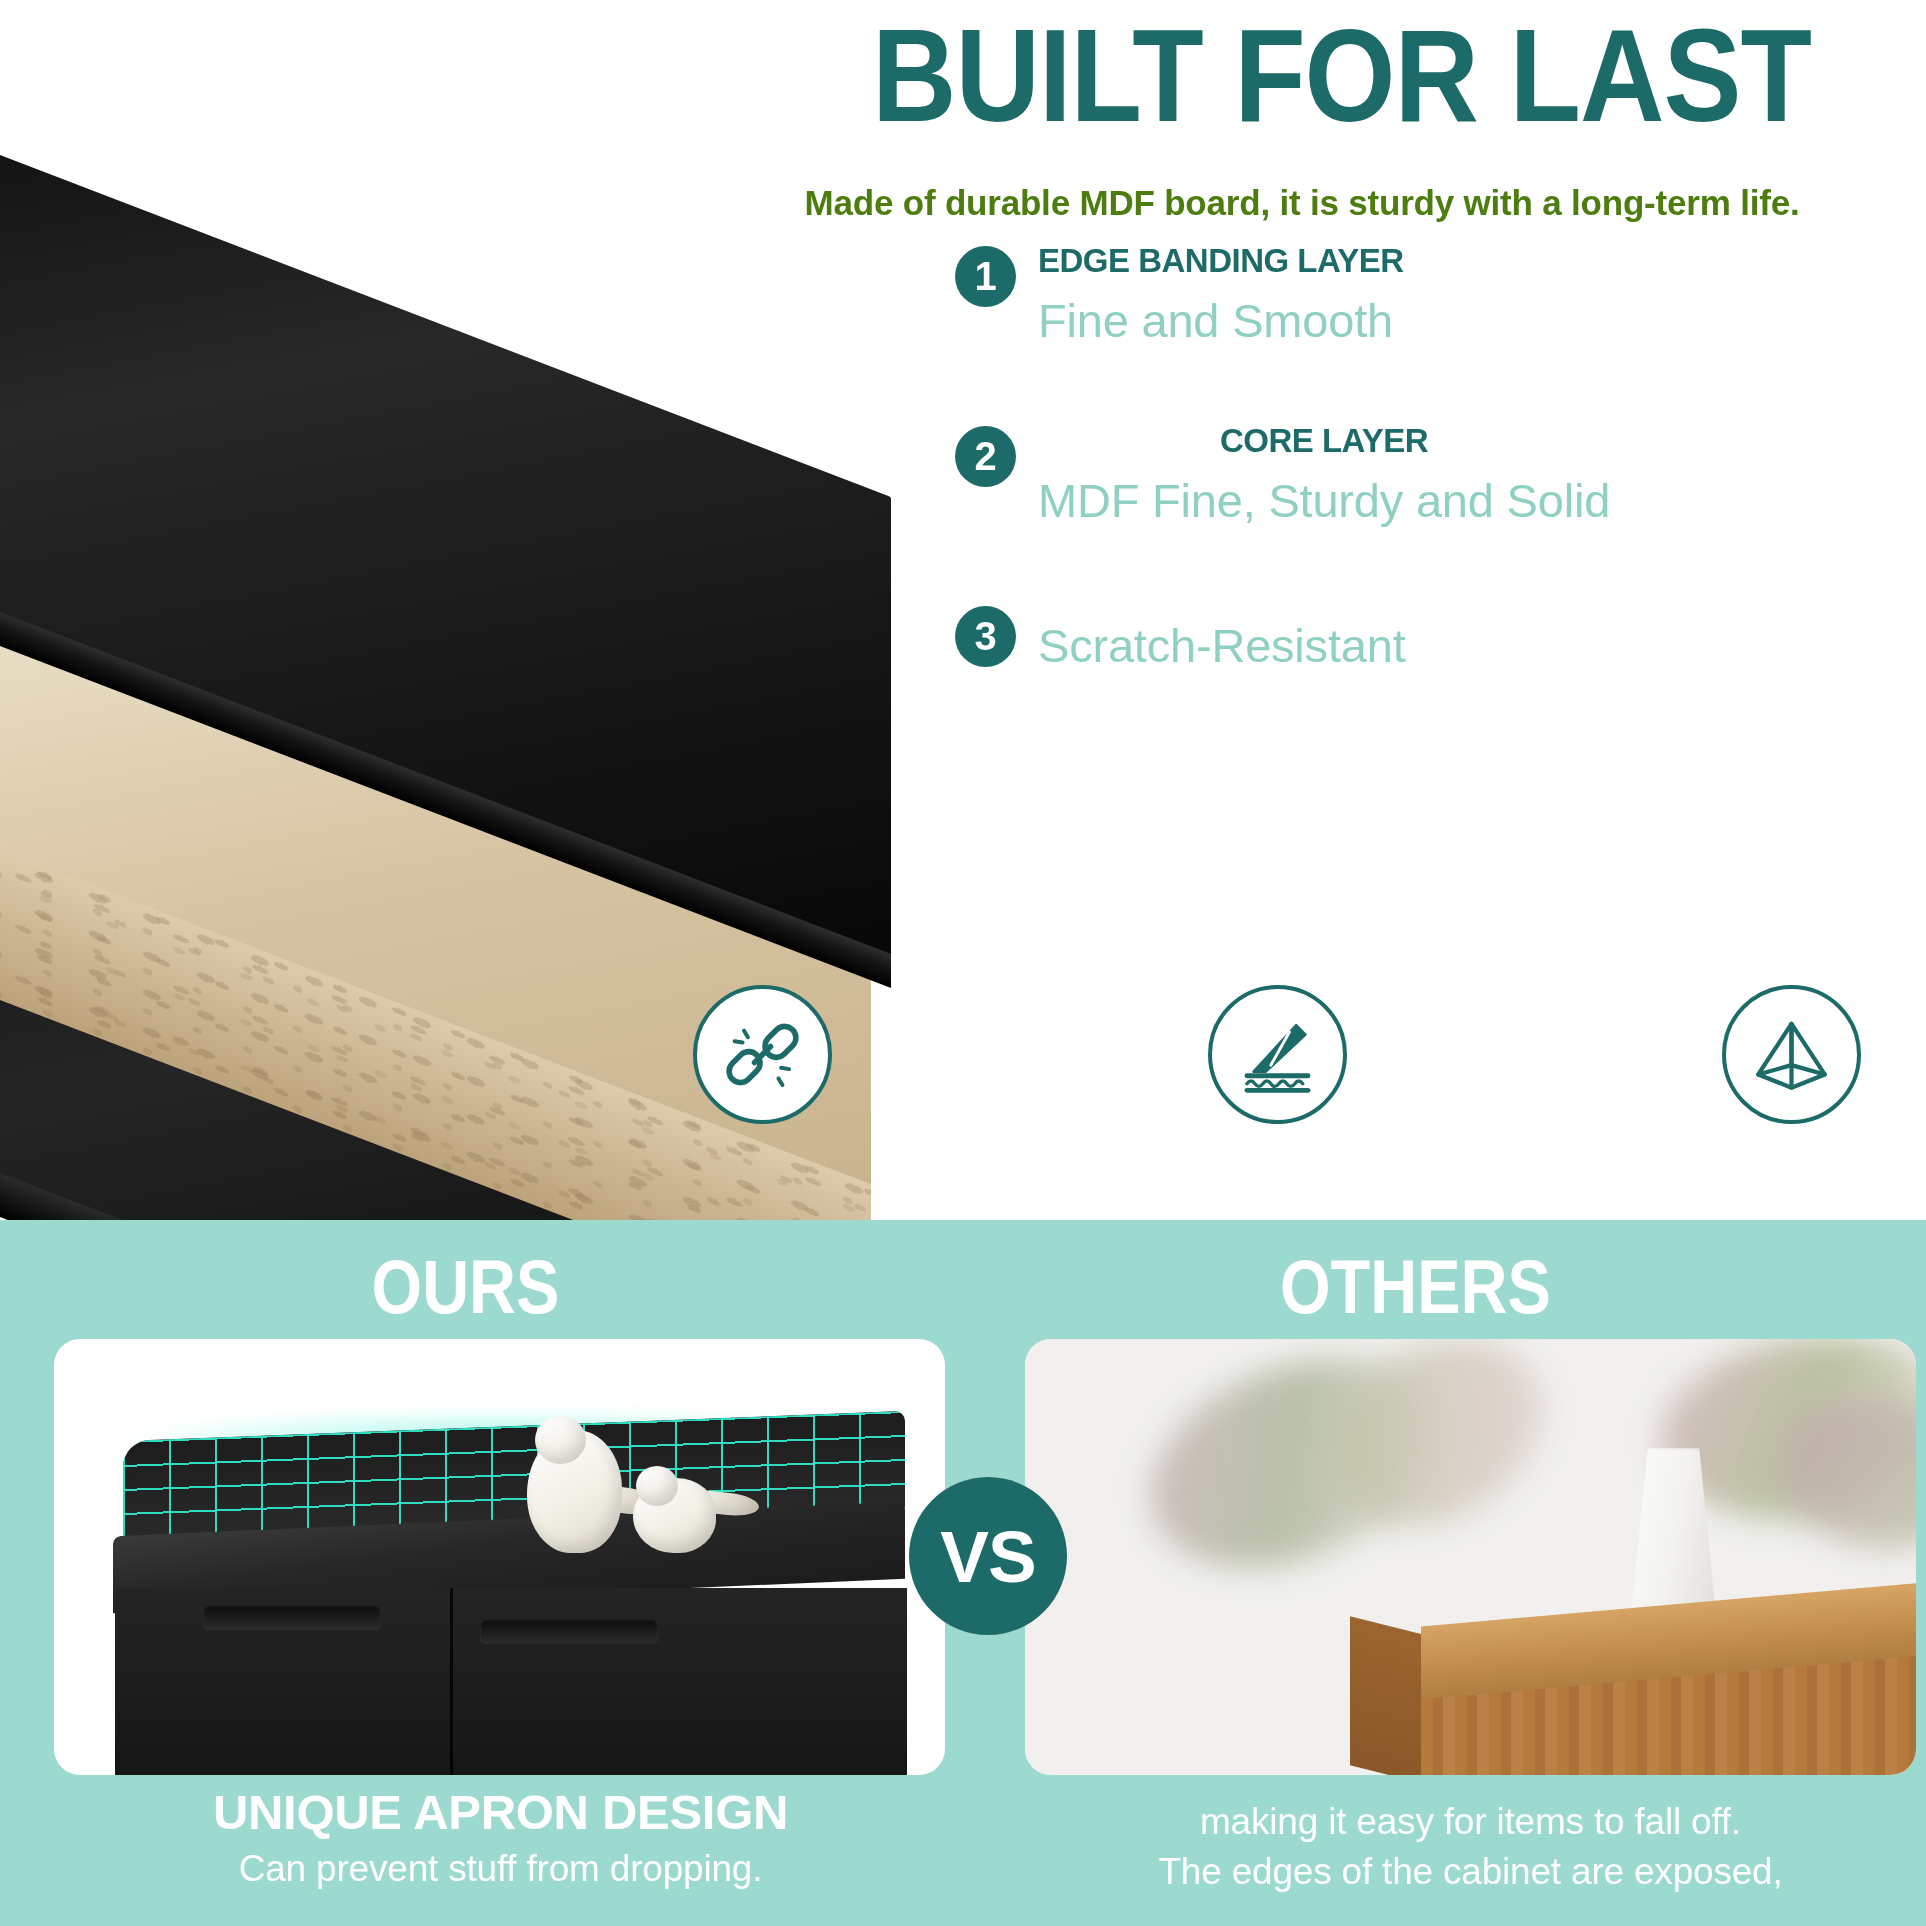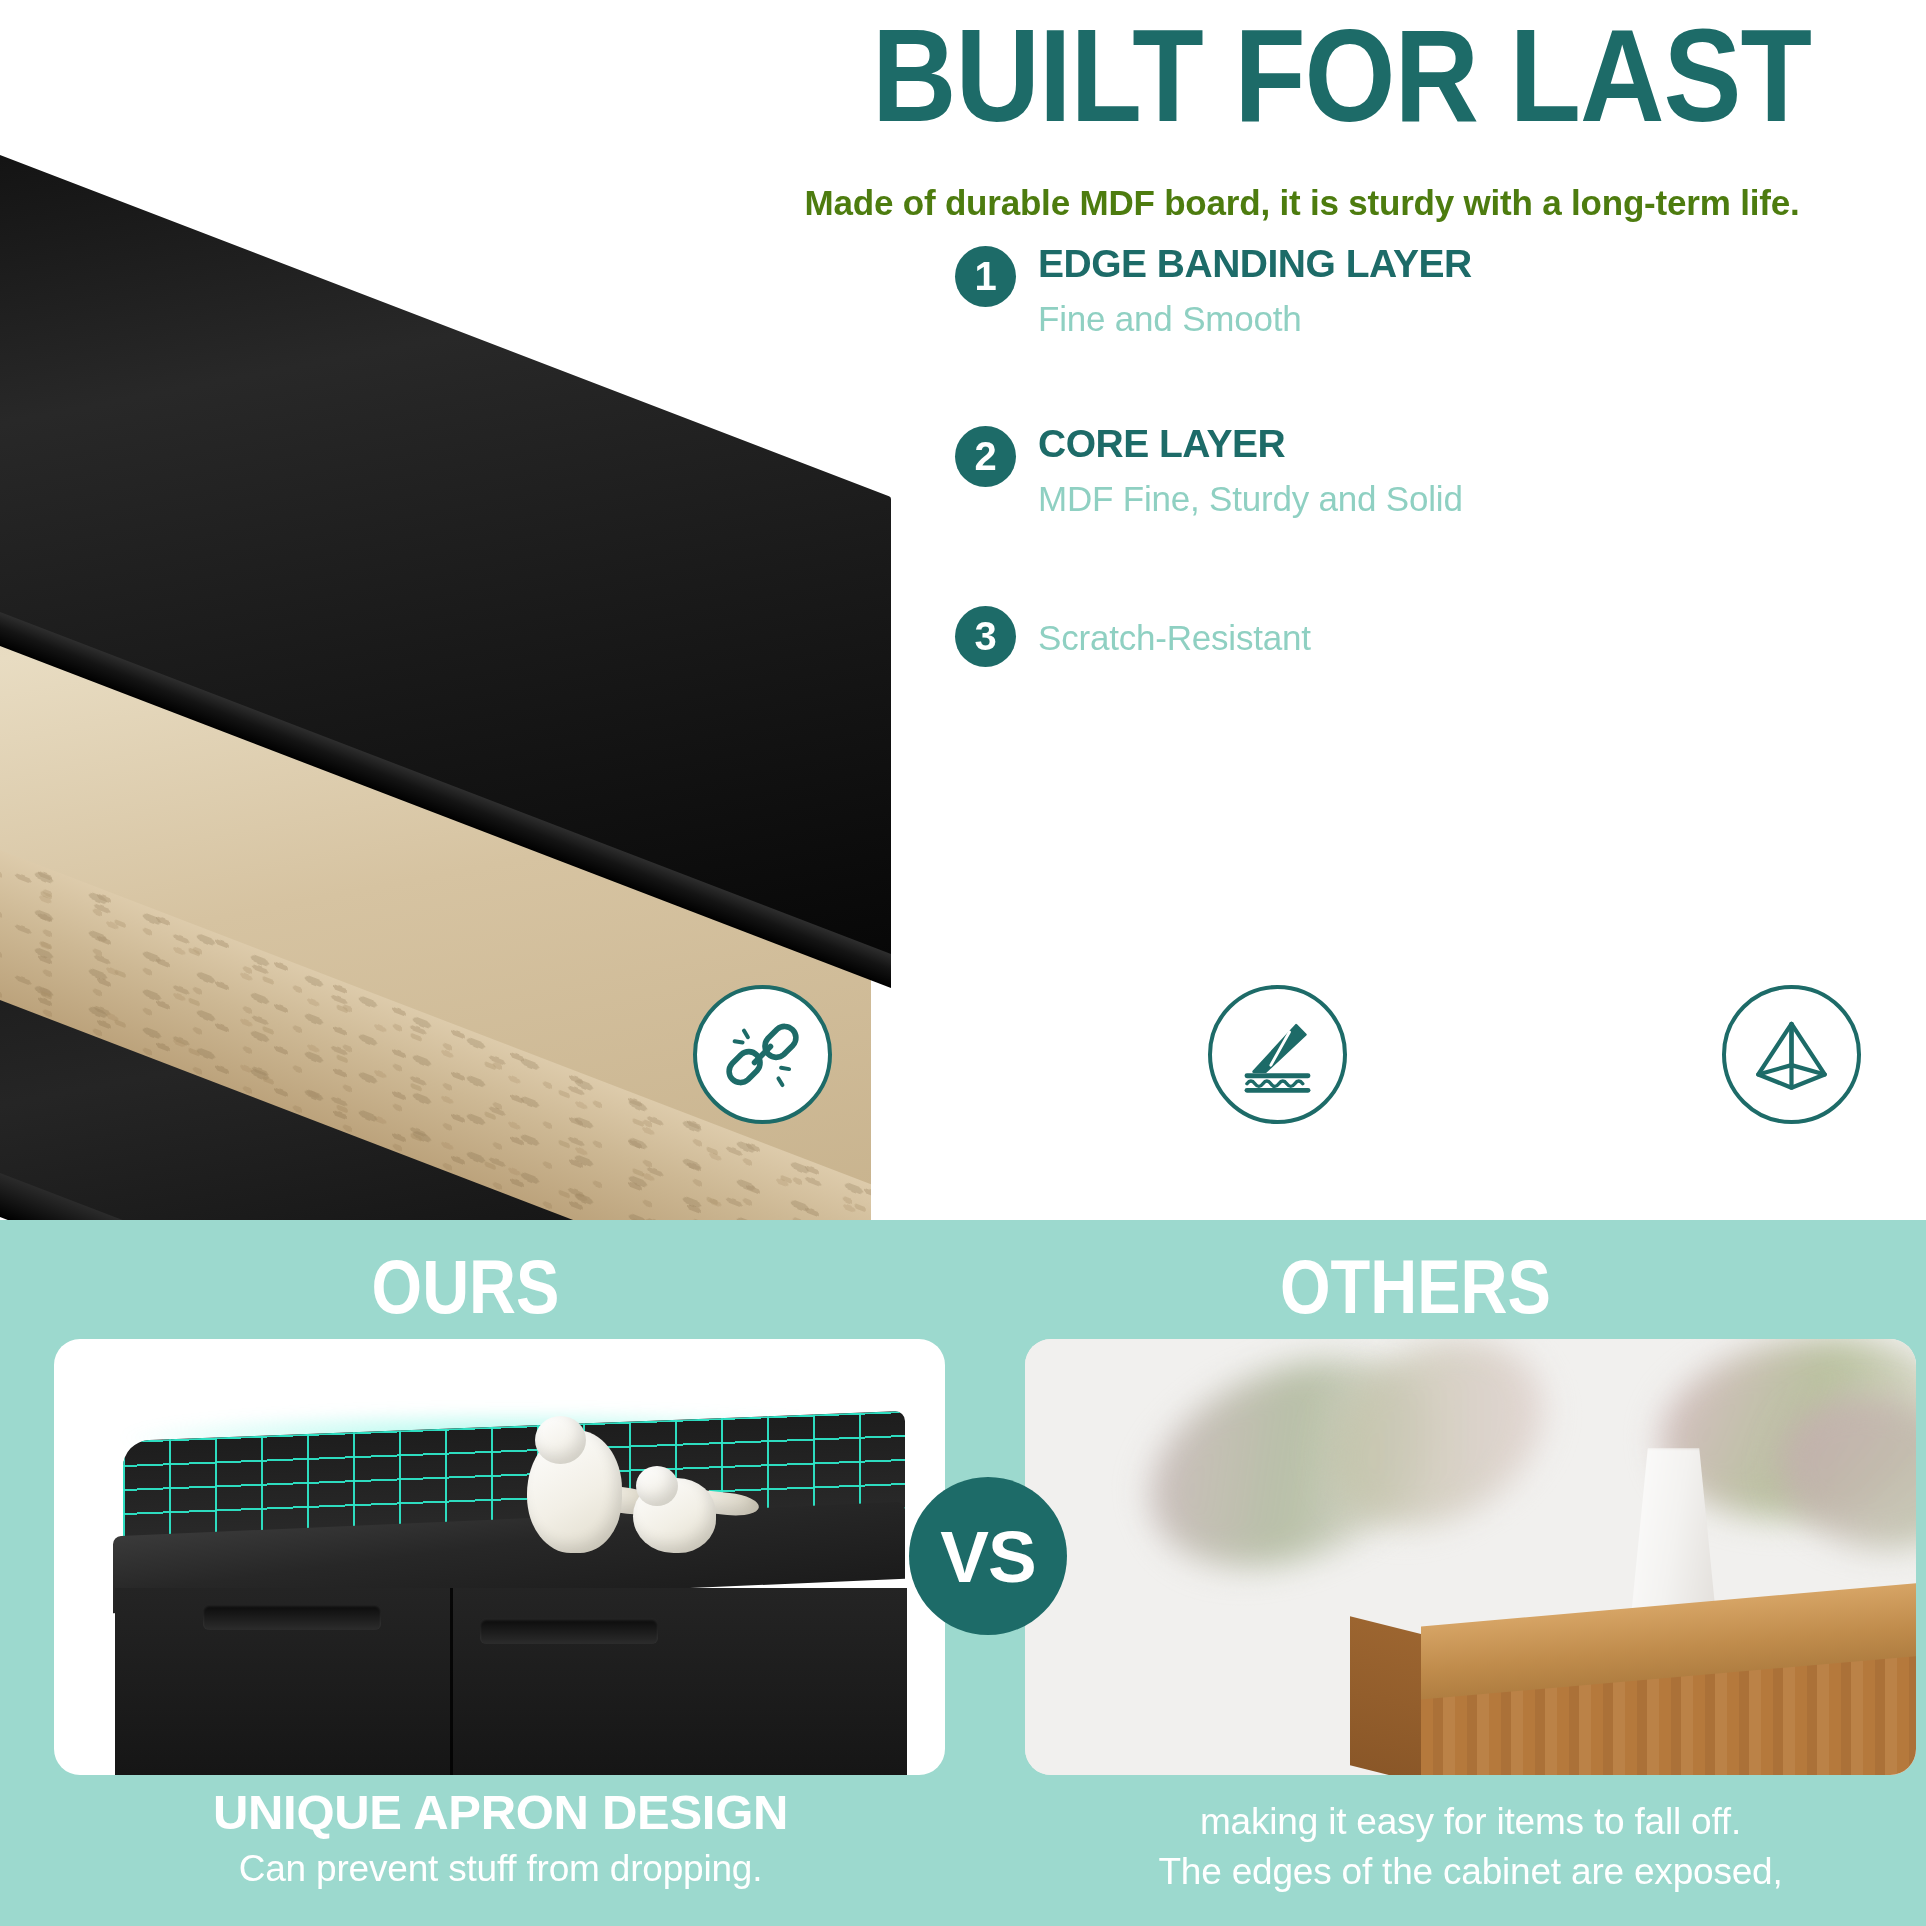--- a/index.html
+++ b/index.html
@@ -99,25 +99,25 @@
   .feature { position:absolute; left:955px; display:flex; align-items:flex-start; gap:22px; }
   .feature-badge {
     width:61px; height:61px; border-radius:50%;
     background:#1d6b68; color:#fff;
     display:flex; align-items:center; justify-content:center;
     font-size:40px; font-weight:700; flex:0 0 auto;
     margin-top:2px;
   }
   .feature-text { padding-top:0; }
   .feature-title {
-    font-size:39px; font-weight:700; color:#1d6b68;
-    letter-spacing:-0.5px; line-height:1.05; white-space:nowrap;
+    font-size:33px; font-weight:700; color:#1d6b68;
+    letter-spacing:-0.5px; line-height:1.05; white-space:nowrap;text-align:center;
   }
   .feature-sub {
-    font-size:35px; font-weight:400; color:#8fd0c2;
+    font-size:47px; font-weight:400; color:#8fd0c2;
     margin-top:14px; letter-spacing:-0.2px; white-space:nowrap;
   }
 
   
   #icon-row { position:absolute; left:693px; top:985px; width:1168px; display:flex; justify-content:space-between; }
   .icon-circle {
     width:139px; height:139px; border-radius:50%;
     border:4px solid #1d6b68;
     display:flex; align-items:center; justify-content:center;
     background:#fff;

